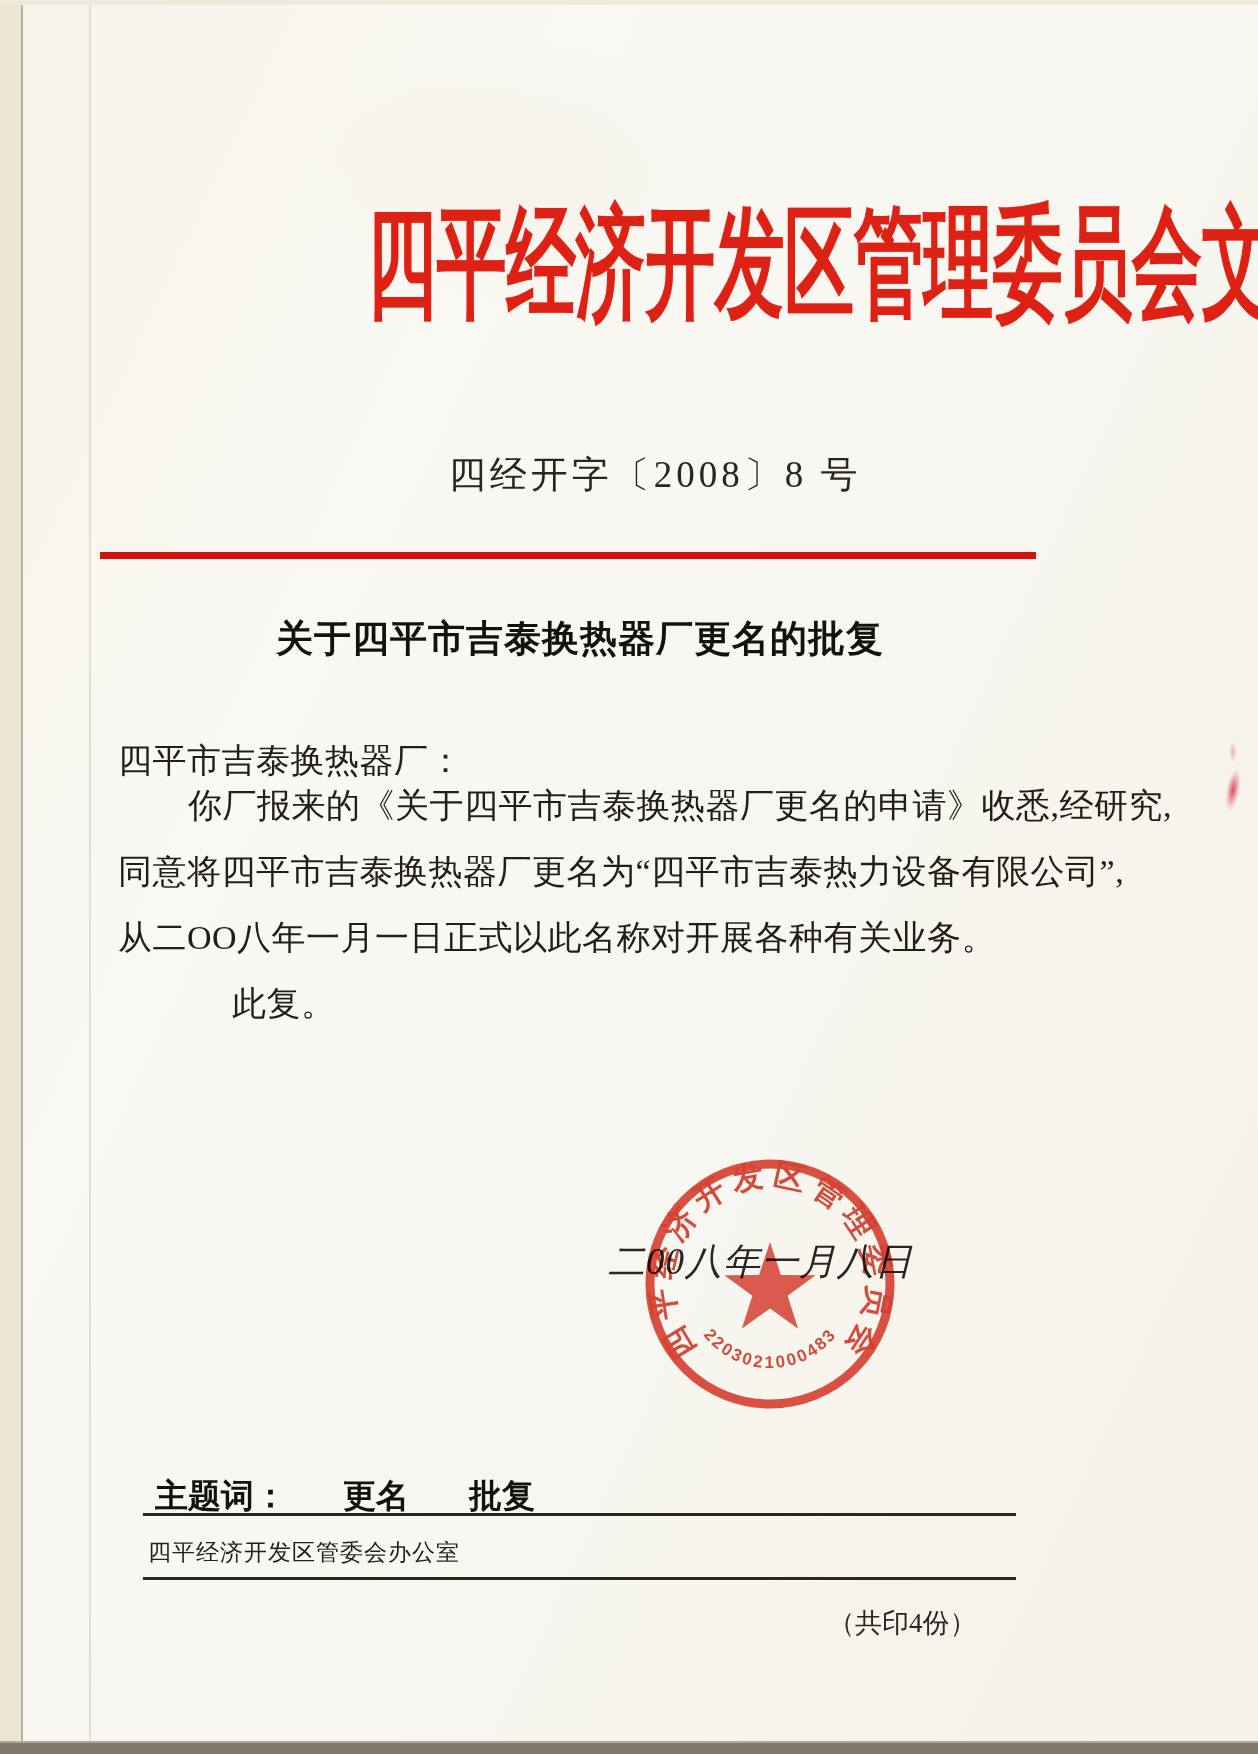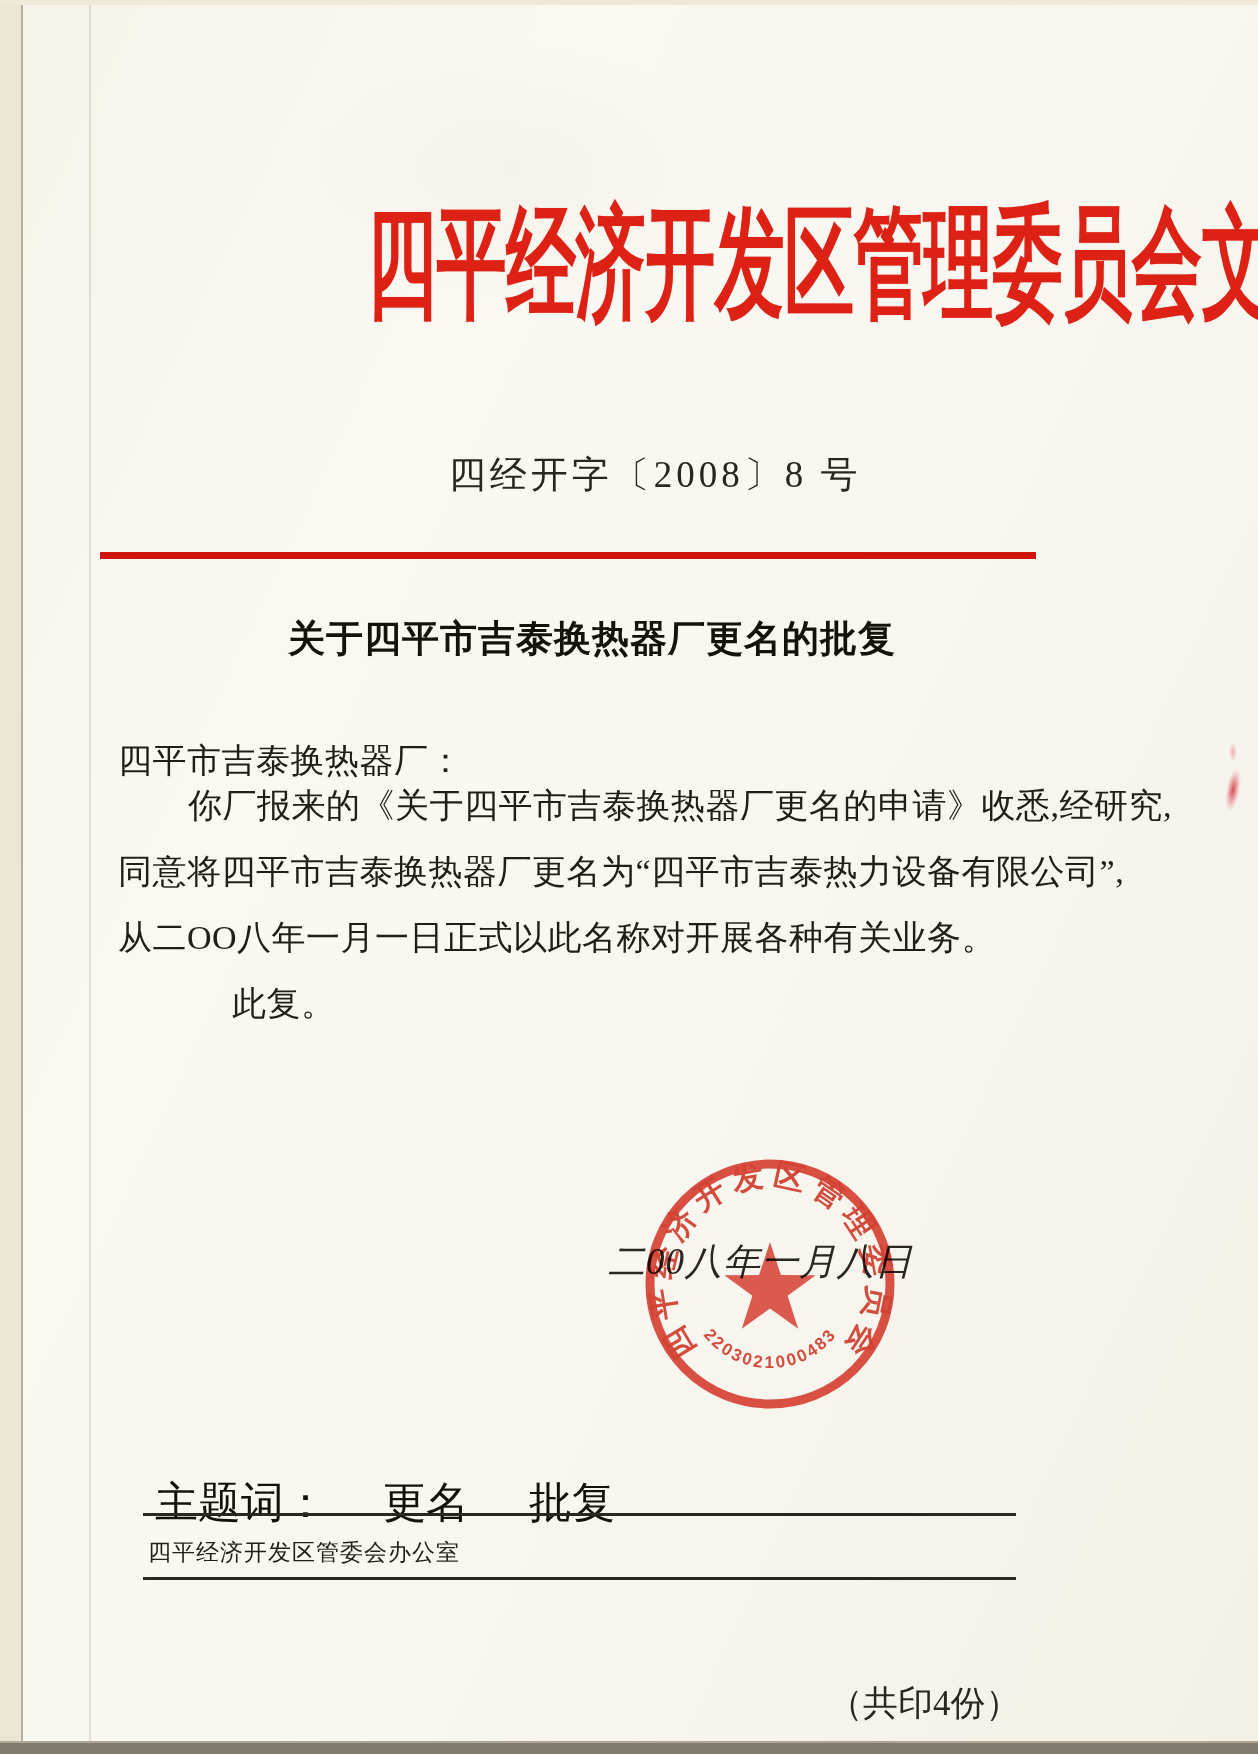--- a/index.html
+++ b/index.html
@@ -42,53 +42,53 @@
     text-shadow:0 0 1px rgba(221,33,20,0.6);
   }
   .doc-number{
     position:absolute;left:0;top:450px;width:1246px;
     text-align:center;font-size:37px;letter-spacing:4px;color:#2a251f;padding-left:32px;
   }
   .red-rule{position:absolute;left:100px;top:552px;width:936px;height:7px;
     background:#d0140d;}
 
   .doc-title{
-    position:absolute;left:12px;top:614px;width:1160px;text-align:center;
+    position:absolute;left:0;top:614px;width:1160px;text-align:center;
     font-family:"Liberation Sans","DejaVu Sans",sans-serif;
     font-weight:bold;font-size:37px;letter-spacing:1px;color:#15120e;
   }
 
   .bodyline{position:absolute;font-size:34px;white-space:nowrap;color:#221d18;
     letter-spacing:0.5px;}
   .salutation{left:118px;top:718px;margin-top:20px;}
   .bl1{left:188px;top:783px;}
   .bl2{left:118px;top:849px;}
   .bl3{left:118px;top:915px;}
   .closing{left:188px;top:981px;margin-left:44px;}
 
   .date-line{position:absolute;left:608px;top:1237px;font-size:37px;
     letter-spacing:1px;color:#2a2520;white-space:nowrap;font-style:italic;}
 
   .seal{position:absolute;left:636px;top:1150px;width:268px;height:268px;
     mix-blend-mode:multiply;opacity:0.95;}
 
   .kw-row{position:absolute;left:155px;top:1474px;white-space:nowrap;
     font-family:"Liberation Sans","DejaVu Sans",sans-serif;
-    font-weight:normal;font-size:43px;color:#14110d;}
+    font-weight:bold;font-size:33px;color:#14110d;}
   .kw-row .t1{margin-left:56px;}
   .kw-row .t2{margin-left:60px;}
 
   .hr1{position:absolute;left:143px;top:1513px;width:873px;height:3px;background:#2b2620;}
   .hr2{position:absolute;left:143px;top:1577px;width:873px;height:3px;background:#2b2620;}
 
   .footer-office{position:absolute;left:148px;top:1537px;font-size:23px;
     letter-spacing:1px;color:#221d18;white-space:nowrap;}
   .footer-date{position:absolute;left:763px;top:1534px;font-size:33px;
     letter-spacing:1px;color:#221d18;white-space:nowrap;}
-  .copies{position:absolute;left:828px;top:1680px;font-size:35px;color:#2a251f;white-space:nowrap;}
+  .copies{position:absolute;left:828px;top:1605px;font-size:27px;color:#2a251f;white-space:nowrap;}
 </style>
 </head>
 <body>
 
 <div class="page">
 
   <div class="stain"></div>
   <div class="fold-line"></div>
   <div class="edge-left"></div>
   <div class="edge-top"></div>

